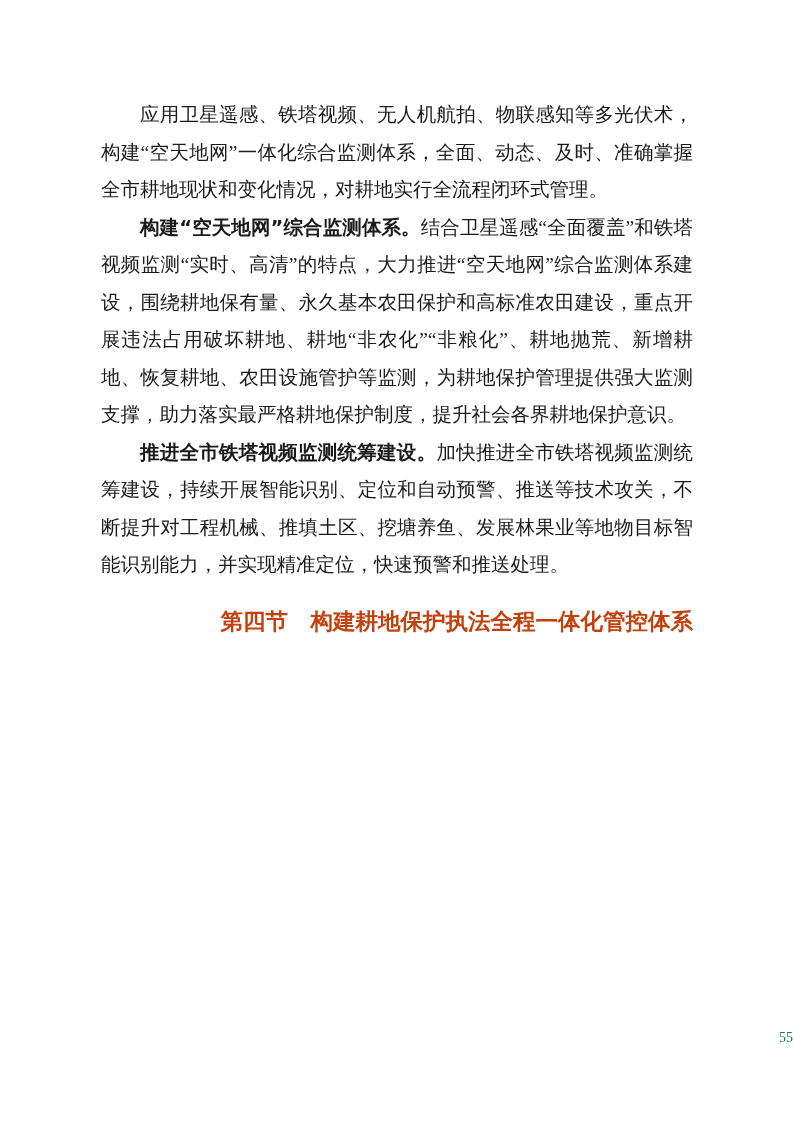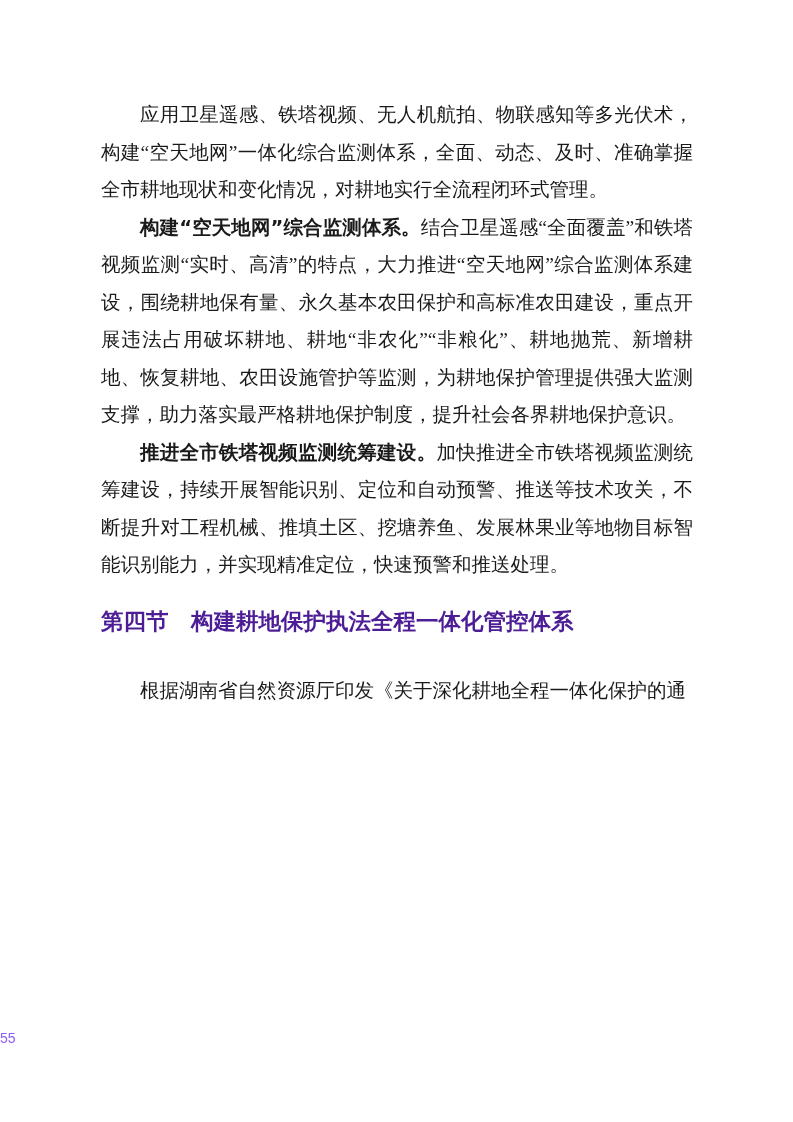--- a/index.html
+++ b/index.html
@@ -32,53 +32,52 @@
     line-height: 37.5px;
     text-align: justify;
     text-indent: 2em;
     word-break: break-all;
   }
   .lead {
     font-weight: bold;
     font-family: "DejaVu Sans", "Liberation Sans", sans-serif;
   }
   h2.section-heading {
-    margin: 22px 0 36px 0;
+    margin: 22px 0 13px 0;
     font-size: 22.5px;
     line-height: 30px;
     font-weight: bold;
     font-family: "DejaVu Sans", "Liberation Sans", sans-serif;
-    text-align: left;
-    color: #4c1d95;
+    text-align: right;
+    color: #c2410c;
     white-space: nowrap;
   }
   .page-number {
     position: absolute;
     left: 0;
     right: 0;
     top: 1030px;
-    text-align: left;
+    text-align: right;
     font-size: 14px;
-    font-family: Liberation Sans, sans-serif;
-    color: #8b5cf6;
+    font-family: Liberation Serif, serif;
+    color: #0f766e;
   }
 </style>
 </head>
 <body>
 
 <div class="page">
   <div class="content">
 
     <p class="para"><span>应用卫星遥感、铁塔视频、无人机航拍、物联感知等多光伏术，构建“空天地网”一体化综合监测体系，全面、动态、及时、准确掌握全市耕地现状和变化情况，对耕地实行全流程闭环式管理。</span></p>
 
     <p class="para"><span class="lead">构建“空天地网”综合监测体系。</span><span>结合卫星遥感“全面覆盖”和铁塔视频监测“实时、高清”的特点，大力推进“空天地网”综合监测体系建设，围绕耕地保有量、永久基本农田保护和高标准农田建设，重点开展违法占用破坏耕地、耕地“非农化”“非粮化”、耕地抛荒、新增耕地、恢复耕地、农田设施管护等监测，为耕地保护管理提供强大监测支撑，助力落实最严格耕地保护制度，提升社会各界耕地保护意识。</span></p>
 
     <p class="para"><span class="lead">推进全市铁塔视频监测统筹建设。</span><span>加快推进全市铁塔视频监测统筹建设，持续开展智能识别、定位和自动预警、推送等技术攻关，不断提升对工程机械、推填土区、挖塘养鱼、发展林果业等地物目标智能识别能力，并实现精准定位，快速预警和推送处理。</span></p>
 
 
     <h2 class="section-heading">第四节　构建耕地保护执法全程一体化管控体系</h2>
 
-    <p class="para"><span>根据湖南省自然资源厅印发《关于深化耕地全程一体化保护的通</span></p>
 
   </div>
 
   <div class="page-number">55</div>
 </div>
 
 </body></html>

